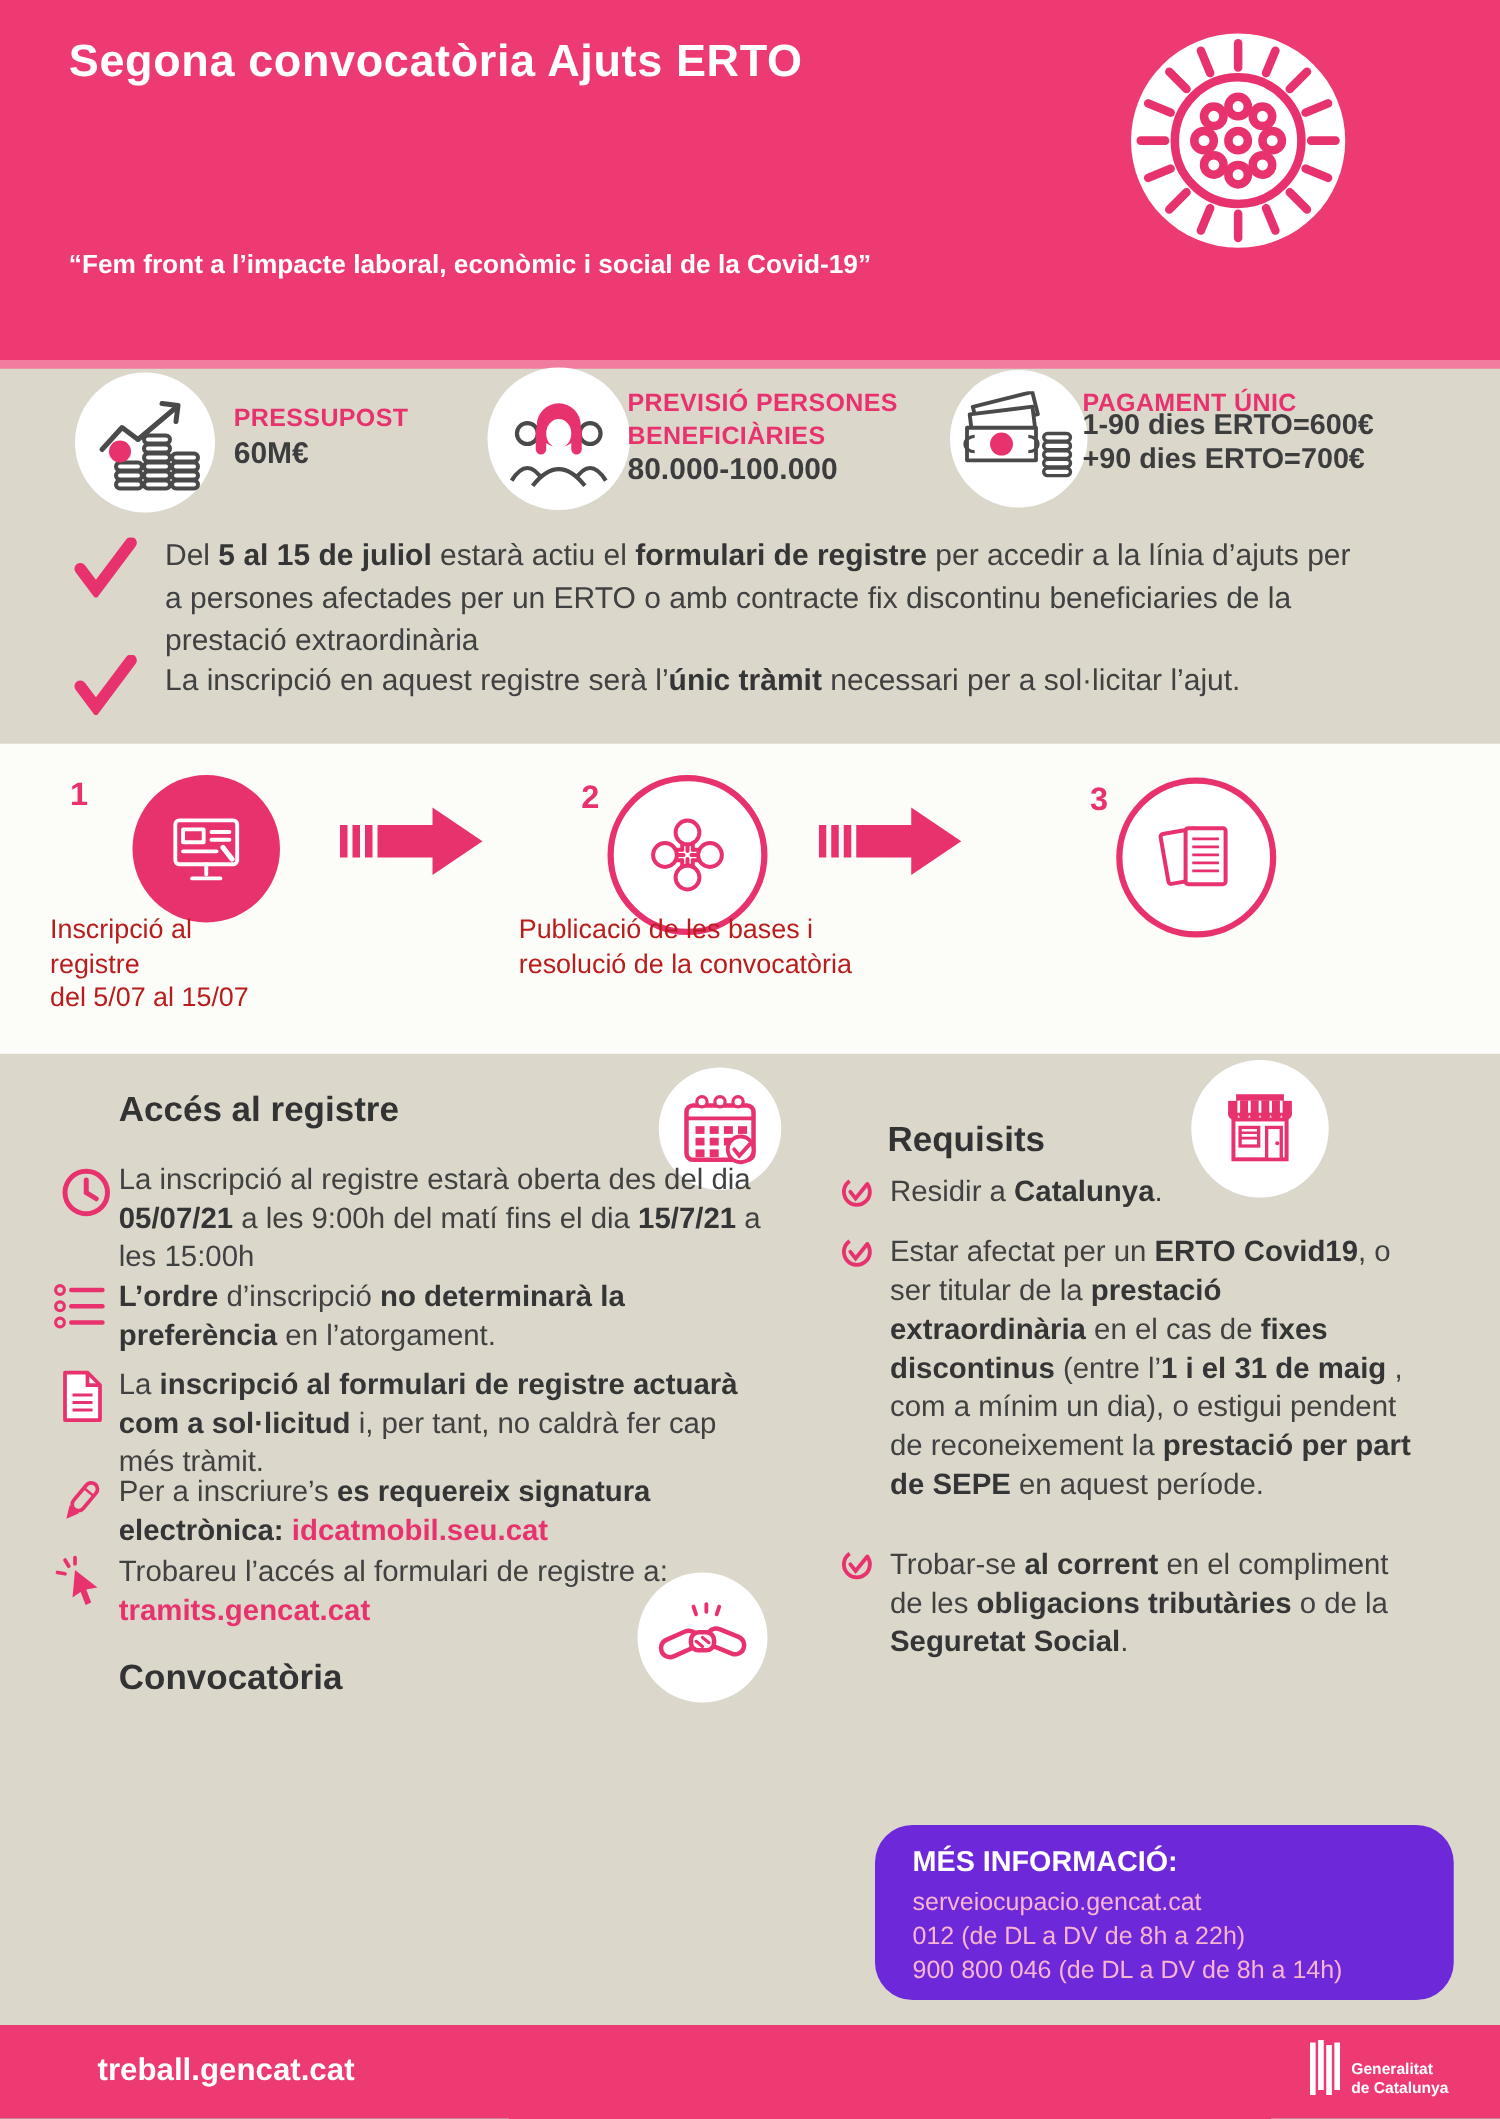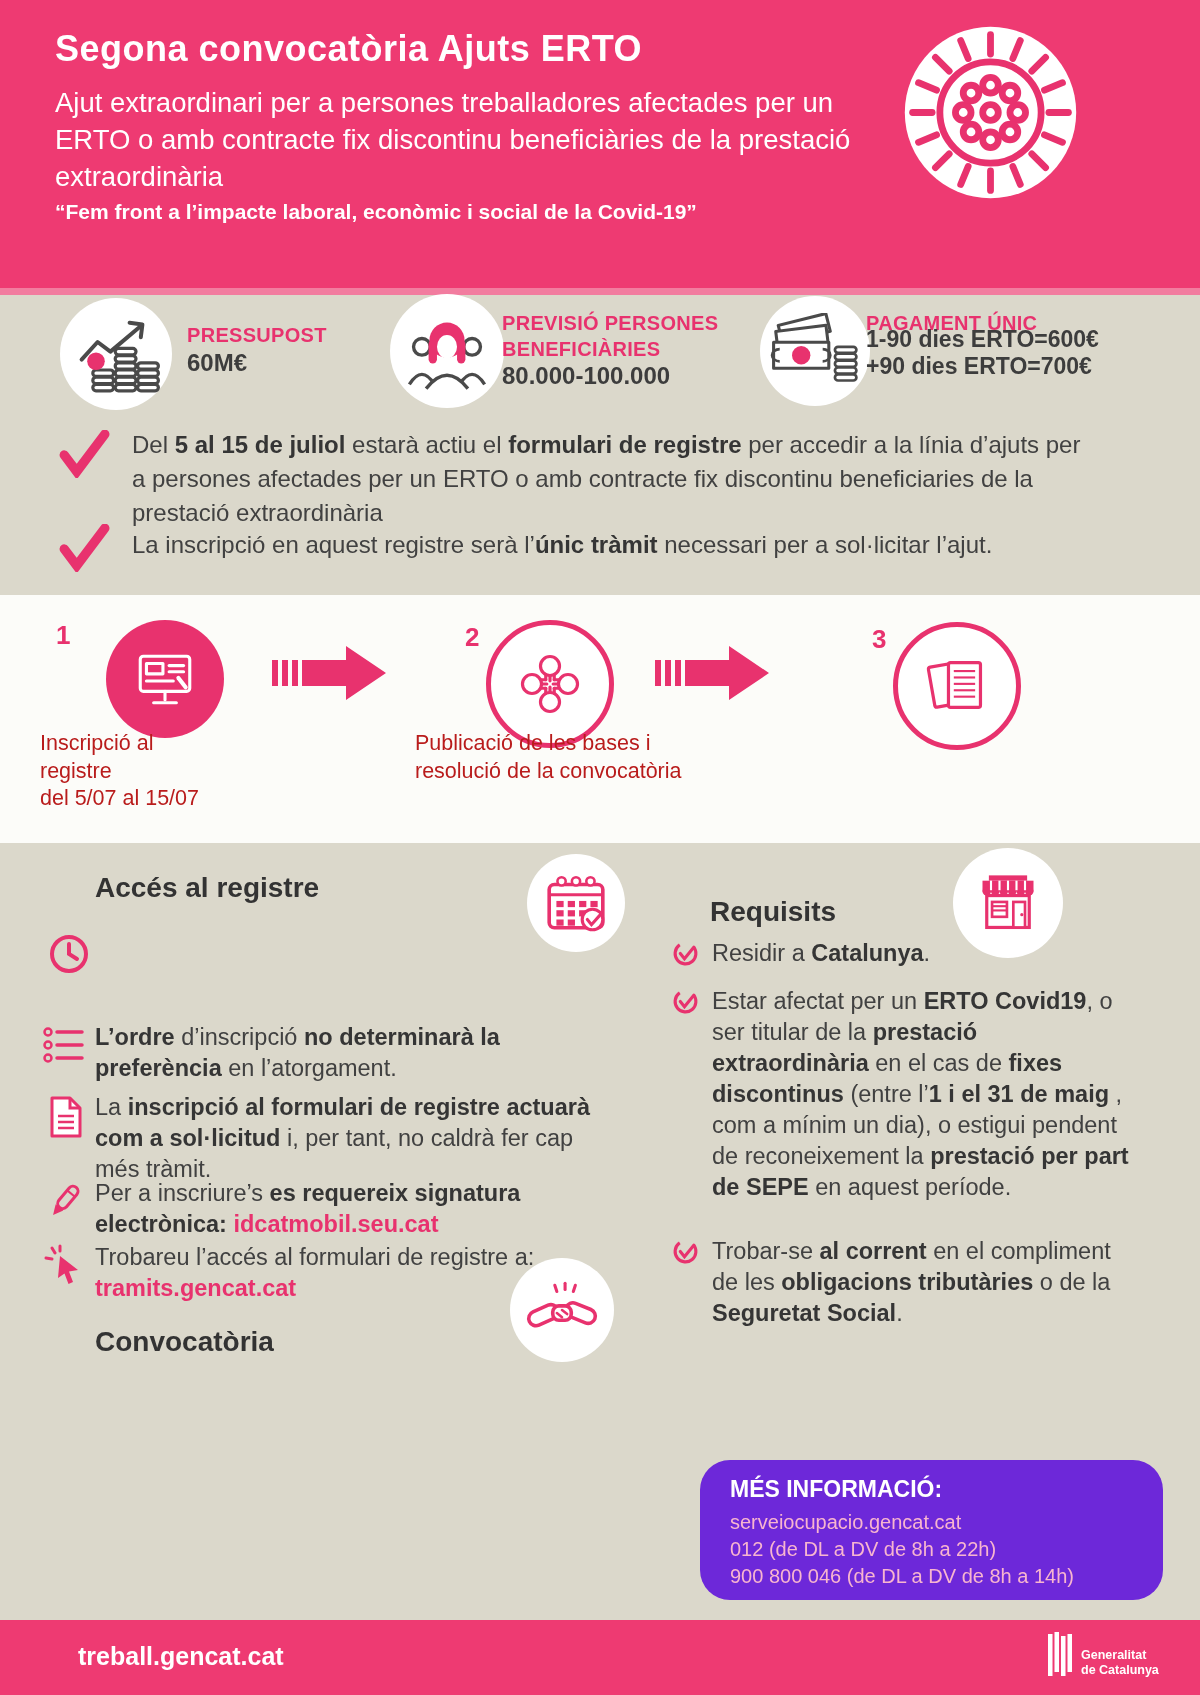--- a/index.html
+++ b/index.html
@@ -33,21 +33,20 @@
   .footer-site{font-size:25px;font-weight:700;color:#fff;}
   .logo-text{font-size:12.5px;line-height:15px;color:#fff;font-weight:700;margin-top:16px;}
 </style>
 </head>
 <body>
 
 <div class="poster">
 
   <div class="abs header">
     <div class="abs title">Segona convocatòria Ajuts ERTO</div>
-    <div class="abs subtitle">Ajut extraordinari per a persones treballadores afectades per un ERTO o amb contracte fix discontinu beneficiàries de la prestació extraordinària</div>
     <div class="abs quote">“Fem front a l’impacte laboral, econòmic i social de la Covid-19”</div>
     <svg class="abs" style="left:898px;top:20px" width="185" height="185" viewBox="-95 -95 190 190">
       <circle r="88" fill="#ffffff"></circle>
       <g stroke="#E8326E" stroke-width="7" stroke-linecap="round">
         <line id="vsp" x1="0" y1="-60" x2="0" y2="-80"></line>
         <use href="#vsp" transform="rotate(22.5)"></use>
           <use href="#vsp" transform="rotate(45)"></use>
         <use href="#vsp" transform="rotate(67.5)"></use>
           <use href="#vsp" transform="rotate(90)"></use>
         <use href="#vsp" transform="rotate(112.5)"></use>
@@ -251,20 +250,21 @@
       </g>
       <circle cx="48" cy="46" r="10" fill="#ffffff" stroke="#E8326E" stroke-width="3"></circle>
       <path d="M43,46 l4,5 l8,-9" stroke="#E8326E" stroke-width="3" fill="none" stroke-linecap="round"></path>
     </svg>
   </div>
 
   <svg class="abs" style="left:47px;top:932px" width="44" height="44" viewBox="0 0 44 44">
     <circle cx="22" cy="22" r="17" stroke="#E8326E" stroke-width="4" fill="none"></circle>
     <path d="M22,12 l0,10 l8,5" stroke="#E8326E" stroke-width="4" fill="none" stroke-linecap="round"></path>
   </svg>
+  <div class="abs body-text" style="left:95px;top:928px;width:525px"><span>La inscripció al registre estarà oberta des del dia </span><span class="b">05/07/21</span><span> a les 9:00h del matí fins el dia </span><span class="b">15/7/21</span><span> a les 15:00h</span></div>
 
   <svg class="abs" style="left:42px;top:1026px" width="46" height="40" viewBox="0 0 46 40">
     <g stroke="#E8326E" fill="none" stroke-linecap="round">
       <circle cx="6" cy="6" r="3.5" stroke-width="2.5"></circle>
         <line x1="15" y1="6" x2="40" y2="6" stroke-width="3.5"></line>
       <circle cx="6" cy="19" r="3.5" stroke-width="2.5"></circle>
         <line x1="15" y1="19" x2="40" y2="19" stroke-width="3.5"></line>
       <circle cx="6" cy="32" r="3.5" stroke-width="2.5"></circle>
         <line x1="15" y1="32" x2="40" y2="32" stroke-width="3.5"></line>
     </g>

